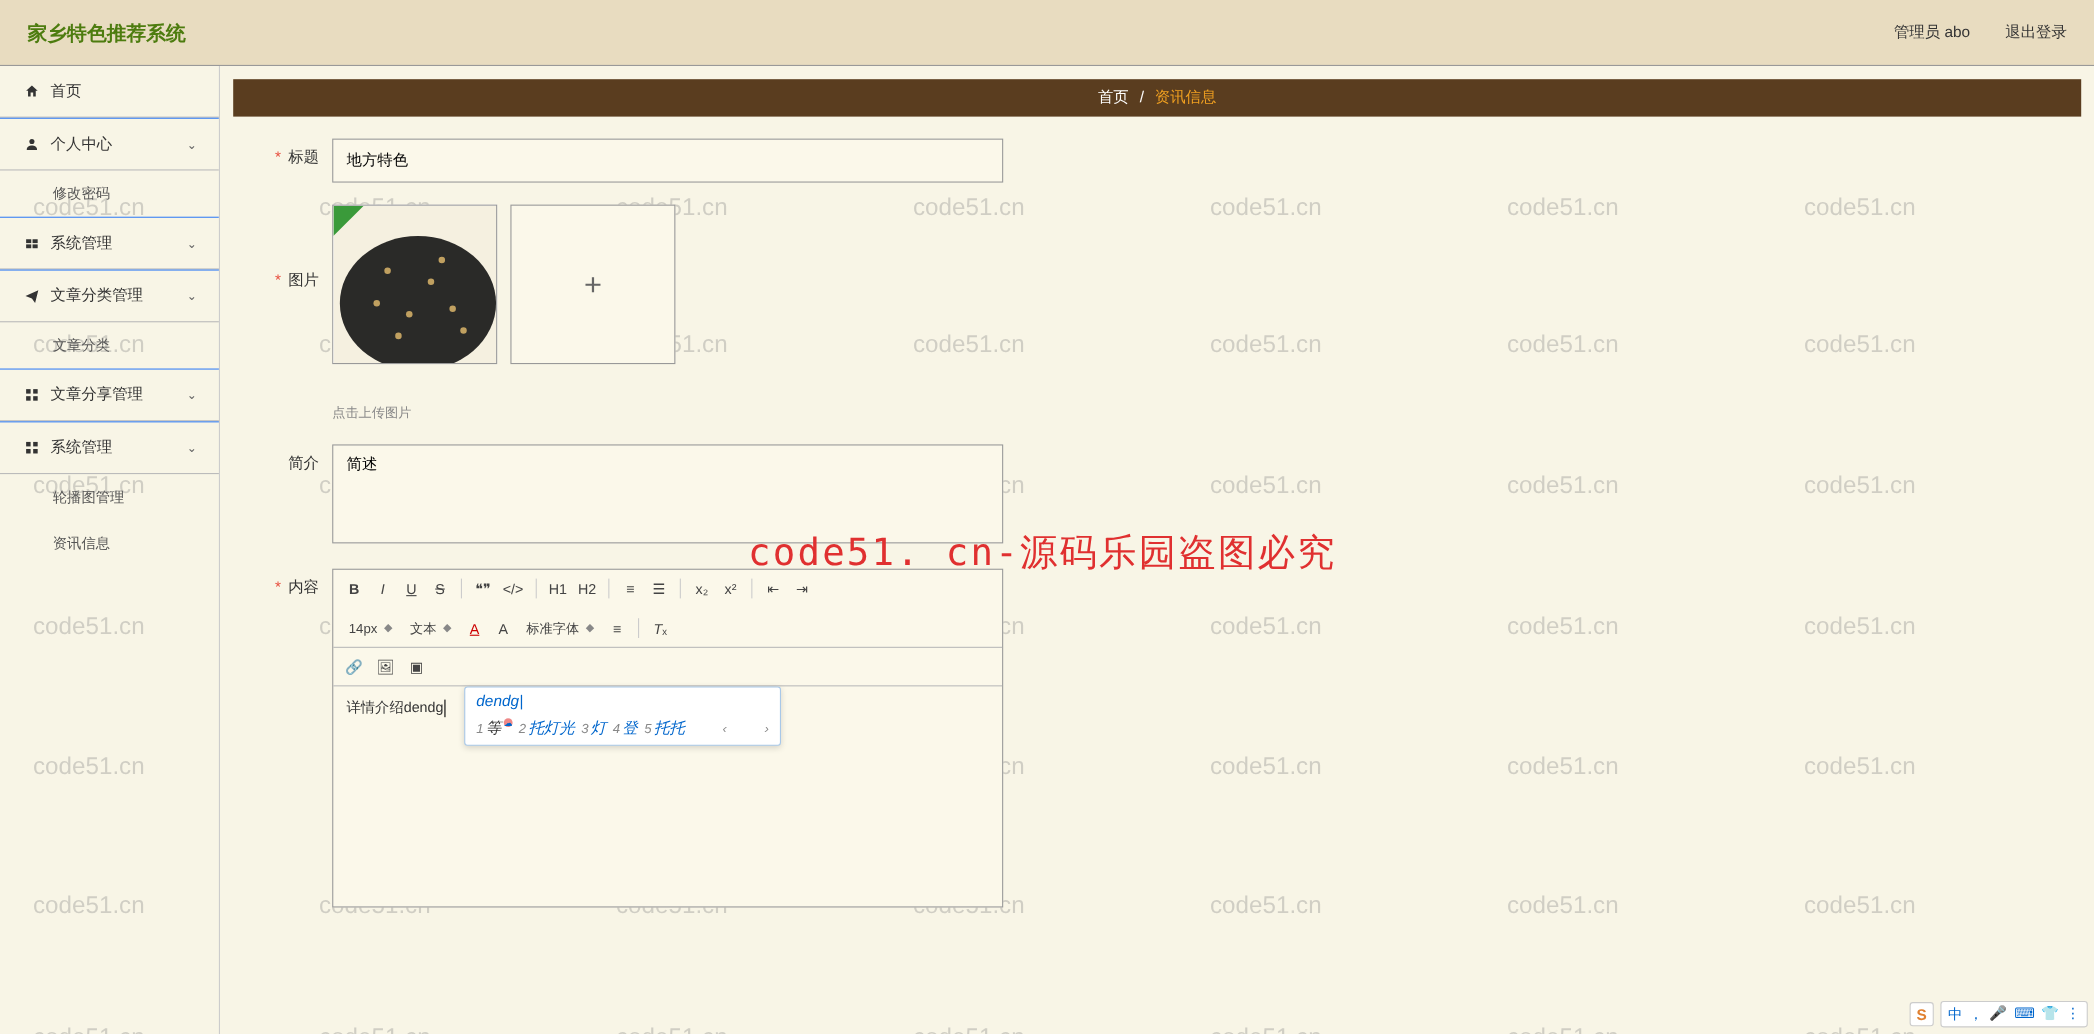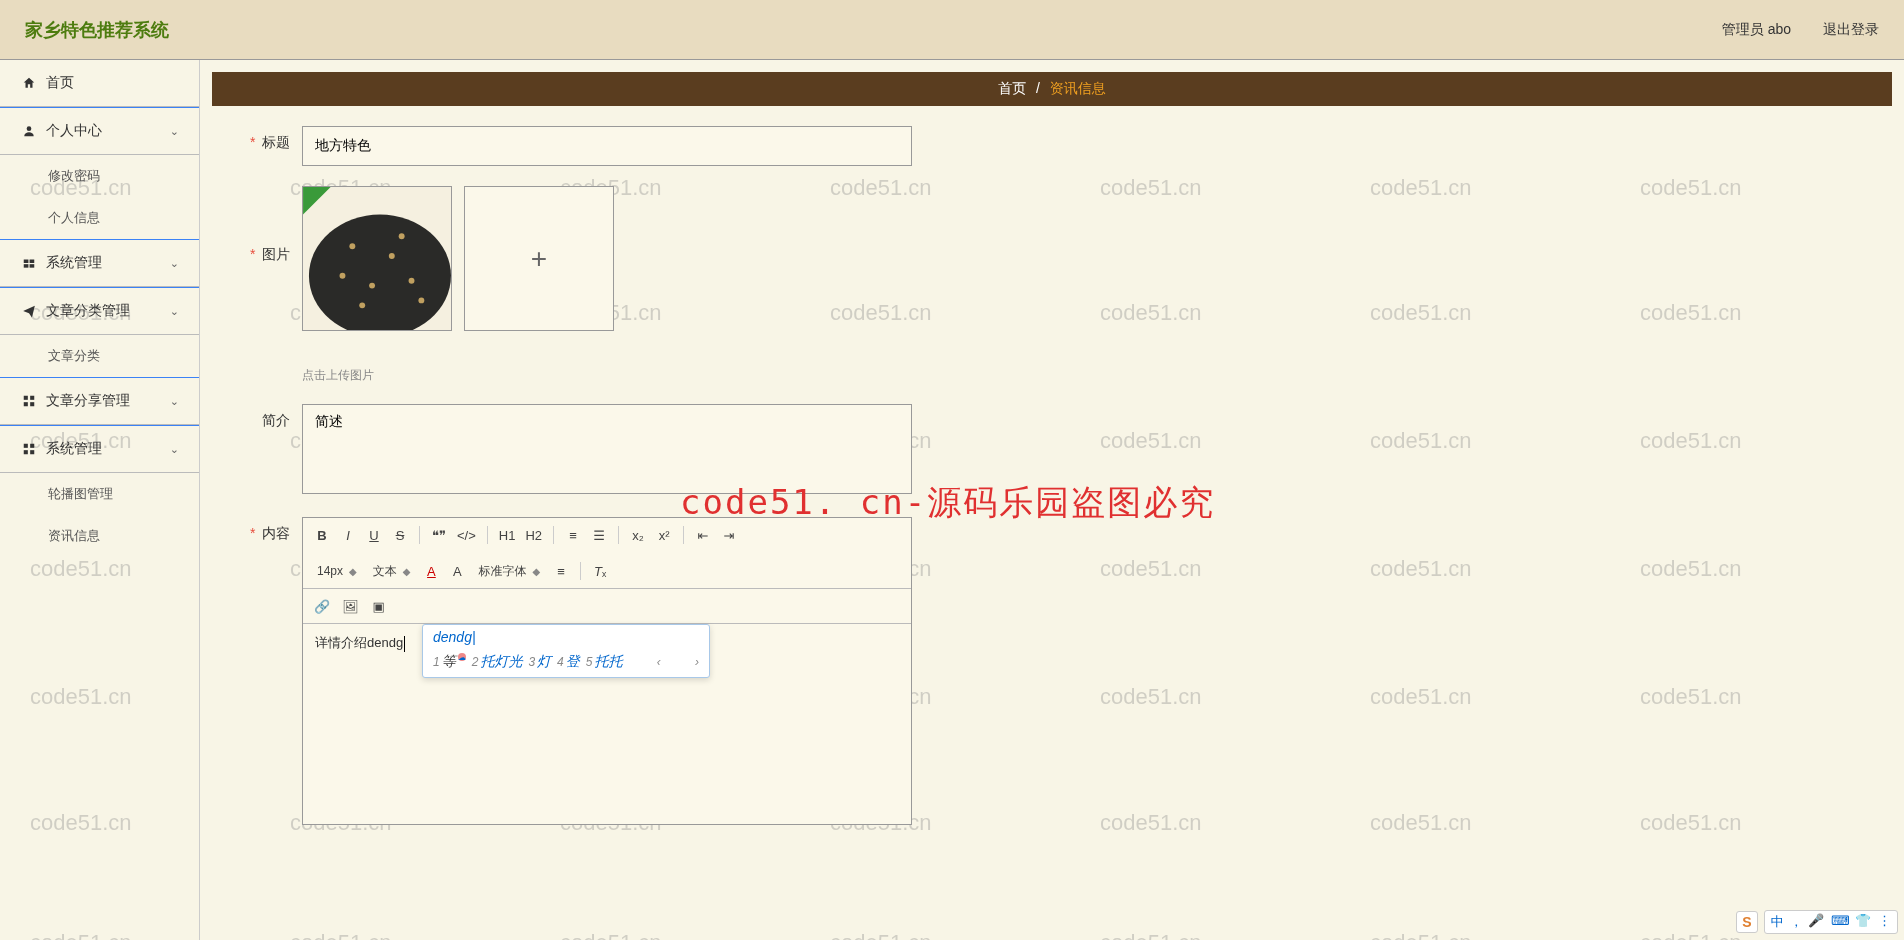--- a/index.html
+++ b/index.html
@@ -160,21 +160,20 @@
         <span class="icon">
             <svg class="icon-svg" viewBox="0 0 24 24">
               <circle cx="12" cy="8" r="4"></circle>
               <path d="M4 20c0-4 4-6 8-6s8 2 8 6v1H4z"></path>
             </svg>
           </span>
         <span class="label">个人中心</span>
         <span class="chevron">⌄</span>
       </div>
       <div class="sidebar-sub-item">修改密码</div>
-      <div class="sidebar-sub-item">个人信息</div>
 
       <div class="sidebar-item">
         <span class="icon">
             <svg class="icon-svg" viewBox="0 0 24 24">
               <rect x="3" y="6" width="8" height="6"></rect>
               <rect x="13" y="6" width="8" height="6"></rect>
               <rect x="3" y="14" width="8" height="6"></rect>
               <rect x="13" y="14" width="8" height="6"></rect>
             </svg>
           </span>

